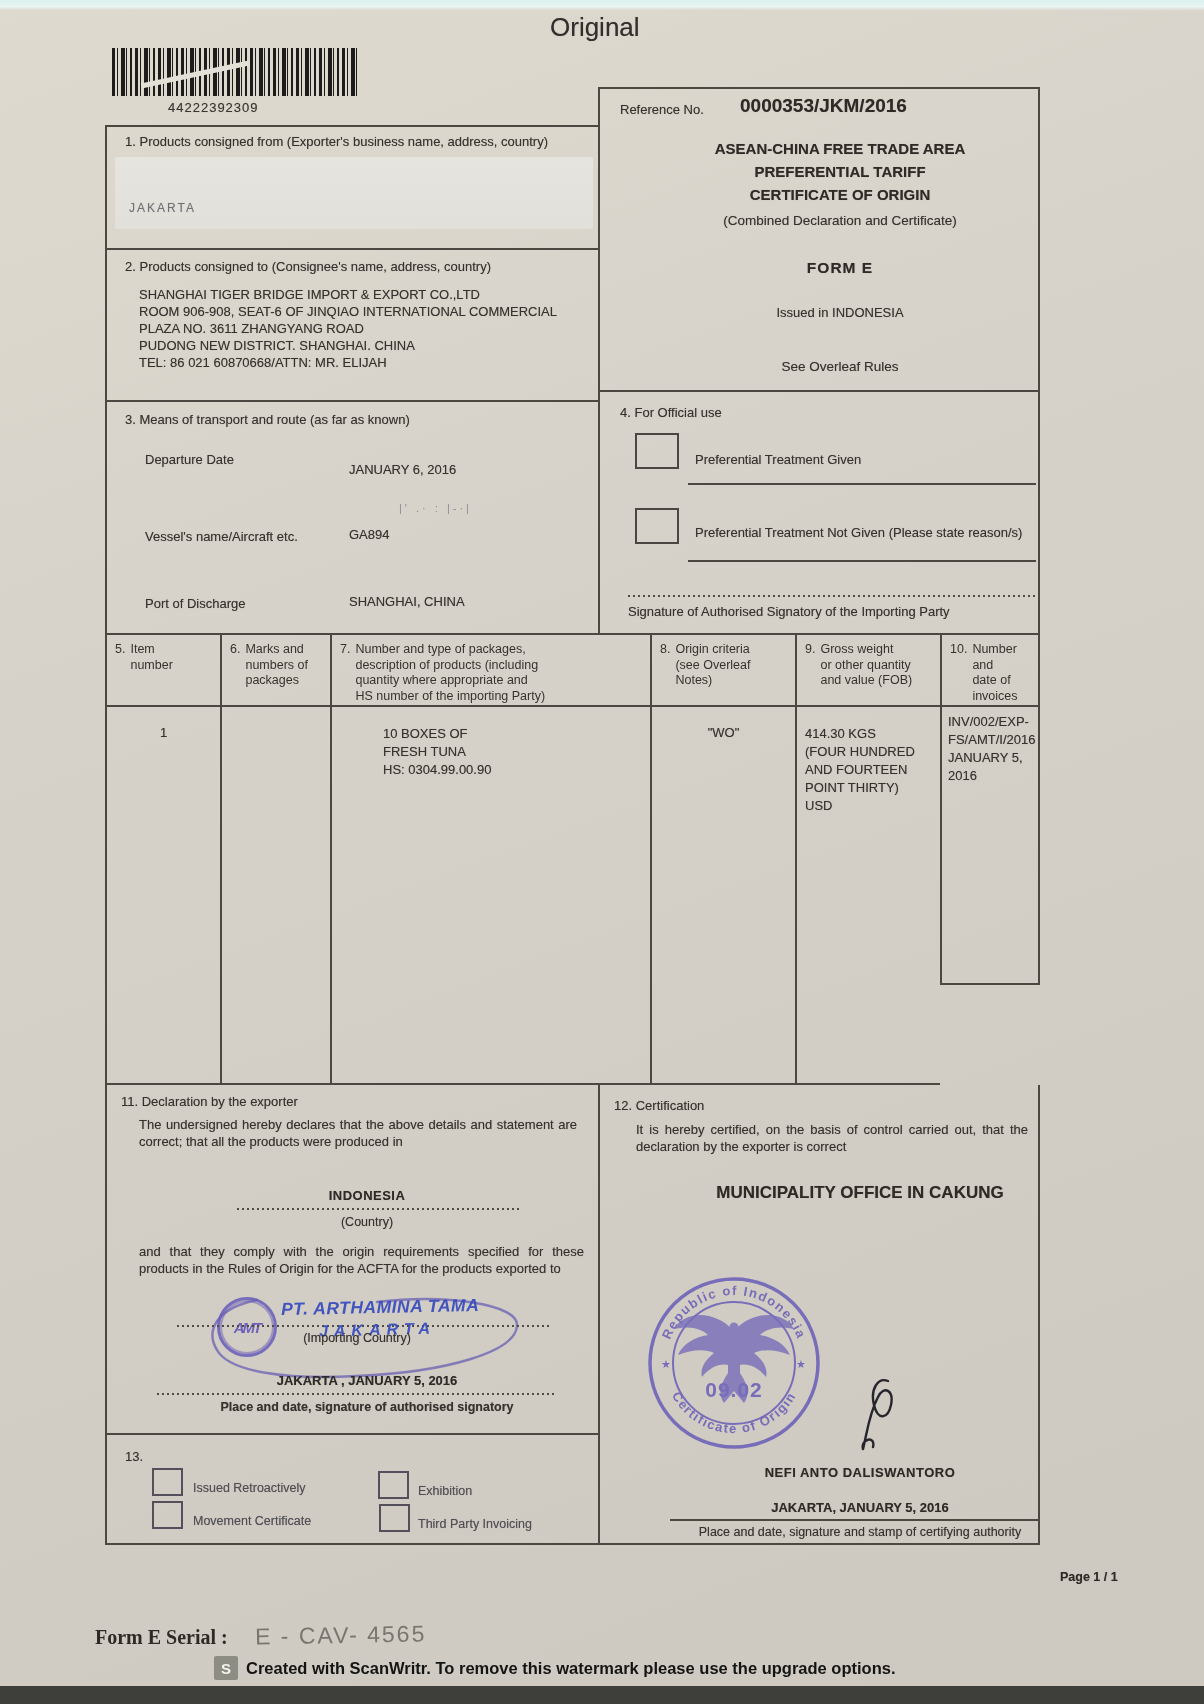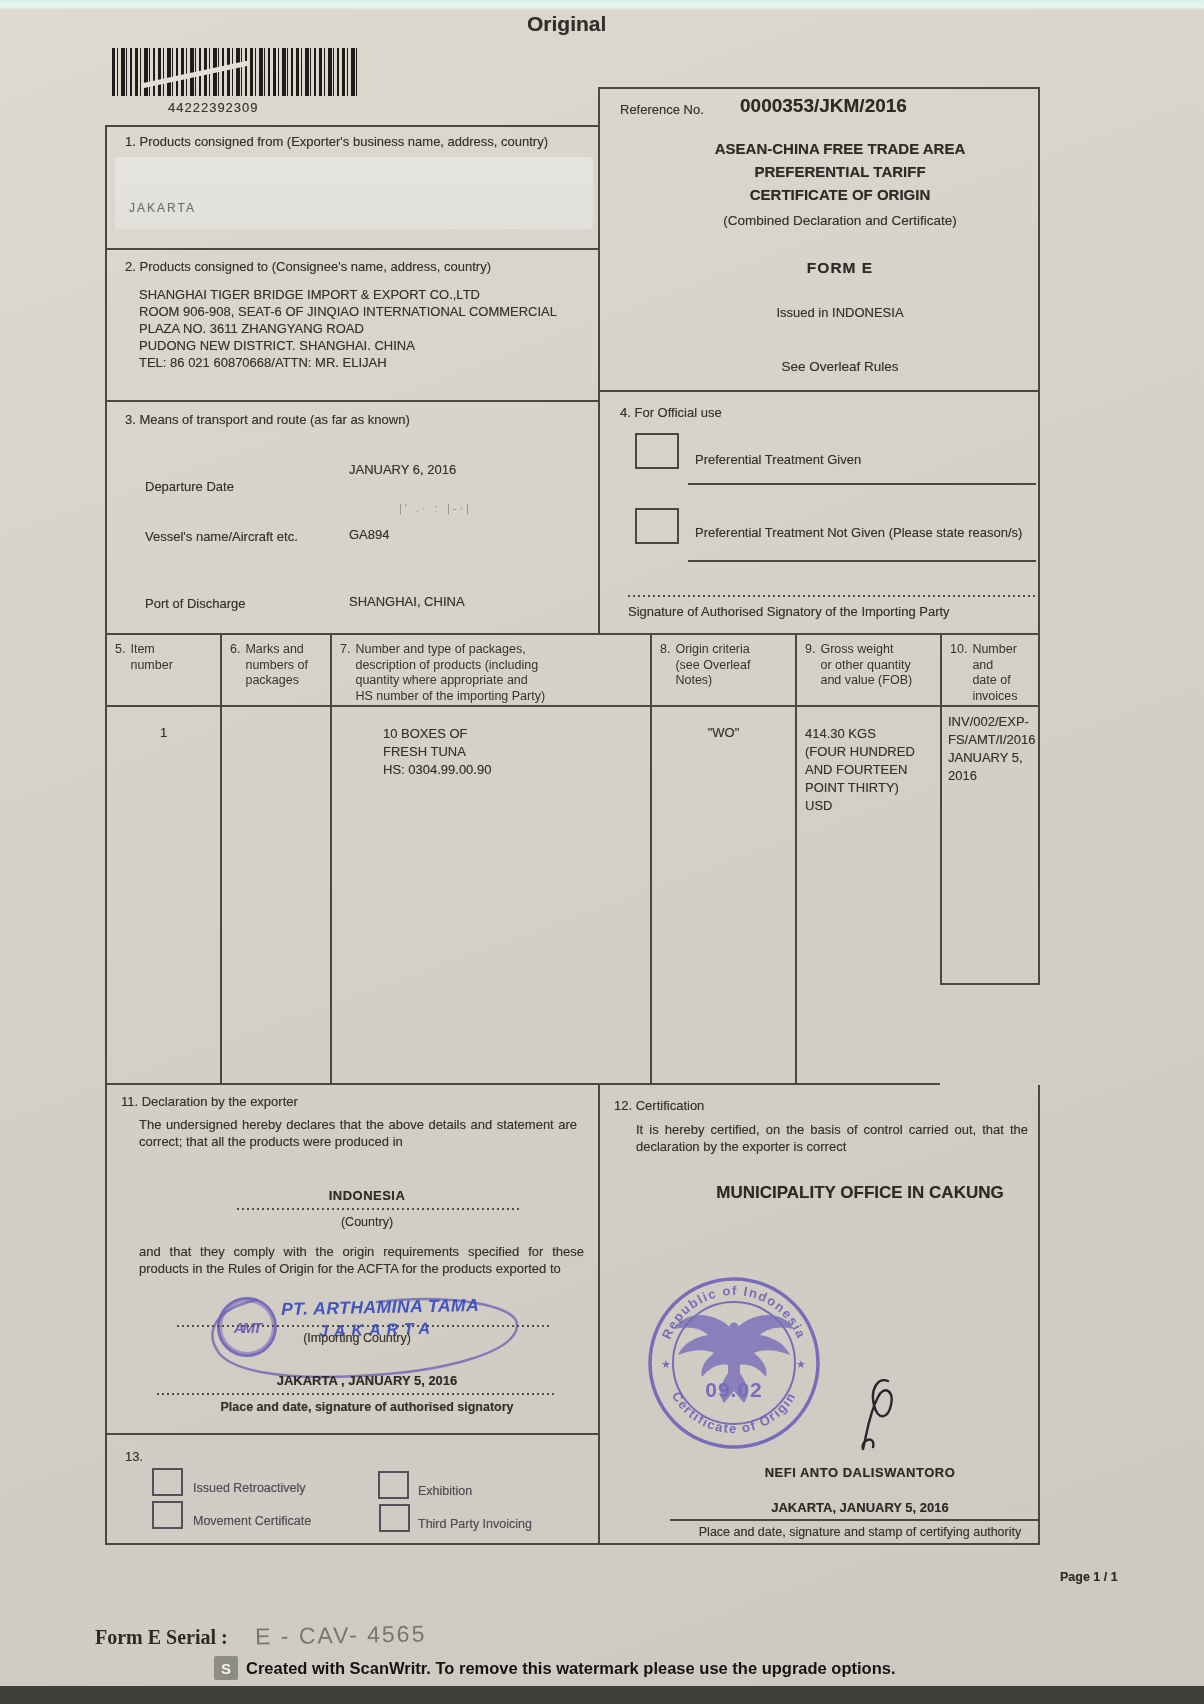--- a/index.html
+++ b/index.html
@@ -27,21 +27,21 @@
   .stampblue{color:rgba(53,74,190,.92);font-weight:bold;font-style:italic;}
   .faint{color:rgba(70,72,90,.5);filter:blur(.4px);}
   svg{display:block;}
 </style>
 </head>
 <body>
 
 <div id="page">
   <div id="topstrip"></div>
 
-  <div class="txt" style="position:absolute;left:527px;top:12px;font-size:21px;font-weight:700;color:#312f2b;">Original</div>
+  <div class="txt" style="position:absolute;left:550px;top:12px;font-size:26px;font-weight:400;color:#312f2b;">Original</div>
 
   <div style="position:absolute;left:112px;top:48px;width:248px;height:48px;
               background:repeating-linear-gradient(90deg,#1d1c1a 0 3px,transparent 3px 5px,#1d1c1a 5px 6px,transparent 6px 9px,#1d1c1a 9px 13px,transparent 13px 14px,#1d1c1a 14px 15px,transparent 15px 18px,#1d1c1a 18px 20px,transparent 20px 23px);">
     <div style="position:absolute;left:28px;top:24px;width:110px;height:5px;background:#e3e0d8;transform:rotate(-12deg);"></div>
   </div>
   <div class="txt" style="position:absolute;left:168px;top:100px;font-size:13px;letter-spacing:1px;color:#3a3733;">44222392309</div>
 
   <div class="cell bt bl bb" style="left:105px;top:125px;width:493px;height:125px;">
     <div class="lab txt" style="left:18px;top:7px;"><span class="boxnum">1.</span>
       <span class="boxtitle">Products consigned from (Exporter's business name, address, country)</span></div>
@@ -55,21 +55,21 @@
     <div class="lab txt pre" style="left:32px;top:36px;width:450px;line-height:17px;font-size:13px;">SHANGHAI TIGER BRIDGE IMPORT &amp; EXPORT CO.,LTD
 ROOM 906-908, SEAT-6 OF JINQIAO INTERNATIONAL COMMERCIAL
 PLAZA NO. 3611 ZHANGYANG ROAD
 PUDONG NEW DISTRICT. SHANGHAI. CHINA
 TEL: 86 021 60870668/ATTN: MR. ELIJAH</div>
   </div>
 
   <div class="cell bl bb" style="left:105px;top:402px;width:493px;height:233px;">
     <div class="lab txt" style="left:18px;top:10px;"><span>3.</span>
       <span>Means of transport and route (as far as known)</span></div>
-    <div class="lab txt" style="left:38px;top:77px;">Departure Date</div>
+    <div class="lab txt" style="left:38px;top:50px;">Departure Date</div>
     <div class="lab txt" style="left:242px;top:60px;">JANUARY 6, 2016</div>
     <div class="faint" style="position:absolute;left:292px;top:100px;font-size:11px;letter-spacing:3px;">|' .· : |-·|</div>
     <div class="lab txt" style="left:38px;top:127px;">Vessel's name/Aircraft etc.</div>
     <div class="lab txt" style="left:242px;top:125px;">GA894</div>
     <div class="lab txt" style="left:38px;top:194px;">Port of Discharge</div>
     <div class="lab txt" style="left:242px;top:192px;">SHANGHAI, CHINA</div>
   </div>
 
   <div class="cell bt bl br bb" style="left:598px;top:87px;width:442px;height:305px;">
     <div class="lab txt" style="left:20px;top:13px;">Reference No.</div>

